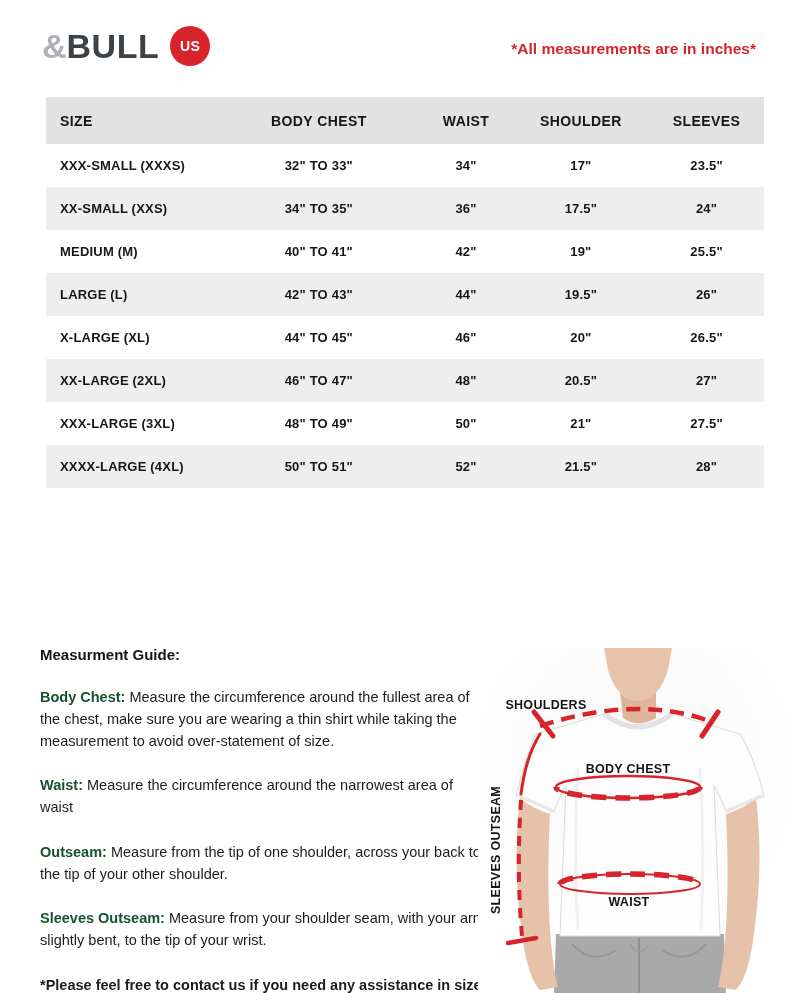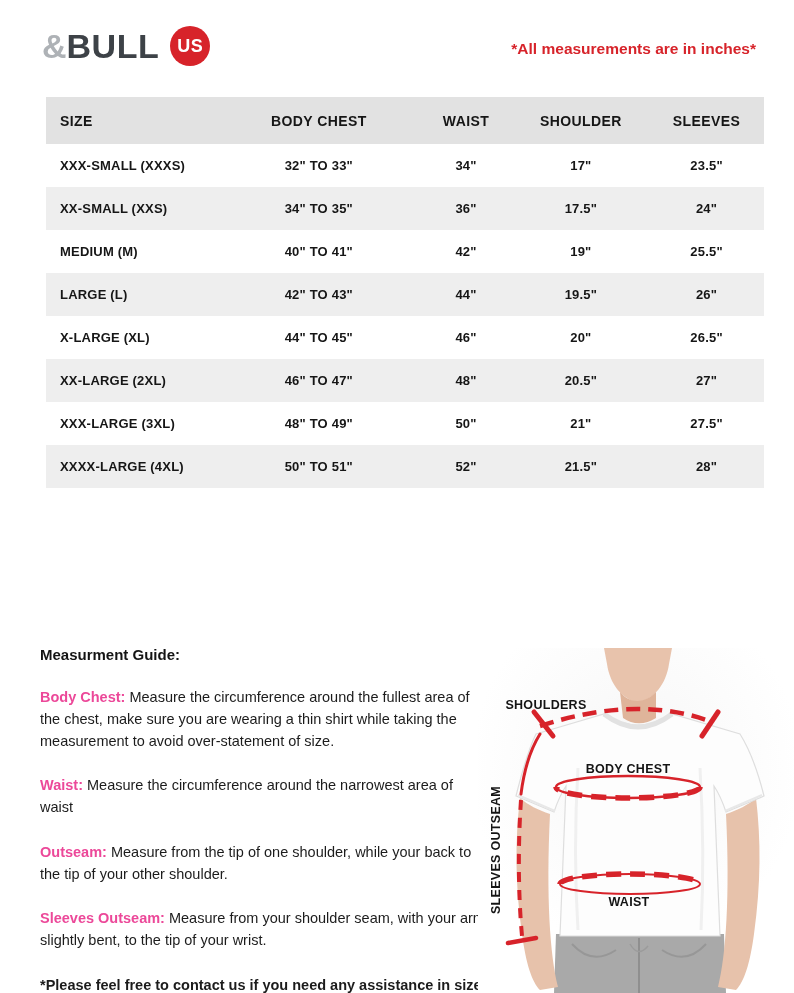--- a/index.html
+++ b/index.html
@@ -15,21 +15,21 @@
   .page{
     position:relative;width:794px;height:993px;margin:0 auto;background:#ffffff;
     font-family:"Liberation Sans",sans-serif;color:var(--text);overflow:hidden;
   }
   
   .logo{position:absolute;left:42px;top:26px;display:flex;align-items:center;}
   .logo-text{font-size:34px;font-weight:800;letter-spacing:.5px;color:var(--logo-dark);line-height:1;}
   .logo-amp{color:var(--logo-amp);font-weight:800;font-size:34px;line-height:1;}
   .badge{
     margin-left:11px;width:40px;height:40px;border-radius:50%;background:var(--accent-red);
-    color:#fff;font-size:18px;font-weight:bold;display:flex;align-items:center;justify-content:center;
+    color:#fff;font-size:14px;font-weight:bold;display:flex;align-items:center;justify-content:center;
     letter-spacing:.5px;
   }
   .note{
     position:absolute;right:38px;top:40px;color:var(--accent-red);
     font-size:15.5px;font-weight:bold;
   }
   
   .size-table{
     position:absolute;left:46px;top:97px;width:718px;border-collapse:collapse;table-layout:fixed;
   }
@@ -41,21 +41,21 @@
   .size-table td{
     height:43px;font-size:13px;font-weight:bold;text-align:center;color:#161616;
     letter-spacing:.2px;white-space:nowrap;
   }
   .size-table td:first-child{text-align:left;padding-left:14px;}
   .size-table tbody tr.alt{background:var(--row-alt-bg);}
   
   .guide{position:absolute;left:40px;top:646px;width:446px;}
   .guide h3{margin:0 0 24px 0;font-size:15px;font-weight:bold;color:#141414;}
   .guide p{margin:0 0 23px 0;font-size:14.5px;line-height:1.5;color:#1c1c1c;}
-  .guide p strong{font-weight:bold;color:#ec4899;}
+  .guide p strong{font-weight:bold;color:#14532d;}
   .guide .guide-footer{font-weight:bold;margin-bottom:0;}
   
   .diagram{position:absolute;left:478px;top:648px;width:316px;height:345px;margin:0;}
   .diagram svg{display:block;}
   .red-solid{stroke:var(--accent-red);fill:none;stroke-linecap:round;}
   .red-dash{stroke:var(--accent-red);fill:none;}
   .diag-label{font-family:"Liberation Sans",sans-serif;font-weight:bold;font-size:12.5px;fill:#141414;letter-spacing:.3px;}
 </style>
 </head>
 <body>
@@ -144,21 +144,21 @@
           <td>28"</td>
         </tr>
       </tbody>
   </table>
 
   <section class="guide">
     <h3>Measurment Guide:</h3>
     <div id="guide-sections">
         <p><strong>Body Chest:</strong><span> Measure the circumference around the fullest area of the chest, make sure you are wearing a thin shirt while taking the measurement to avoid over-statement of size.</span></p>
         <p><strong>Waist:</strong><span> Measure the circumference around the narrowest area of waist</span></p>
-        <p><strong>Outseam:</strong><span> Measure from the tip of one shoulder, while your back to the tip of your other shoulder.</span></p>
+        <p><strong>Outseam:</strong><span> Measure from the tip of one shoulder, across your back to the tip of your other shoulder.</span></p>
         <p><strong>Sleeves Outseam:</strong><span> Measure from your shoulder seam, with your arm slightly bent, to the tip of your wrist.</span></p>
       </div>
     <p class="guide-footer">*Please feel free to contact us if you need any assistance in size measurements.*</p>
   </section>
 
   <figure class="diagram">
     <svg viewBox="0 0 316 345" width="316" height="345">
       <defs>
         <radialGradient id="bgGrad" cx="50%" cy="35%" r="70%">
           <stop offset="0%" stop-color="#f6f6f6"></stop>

